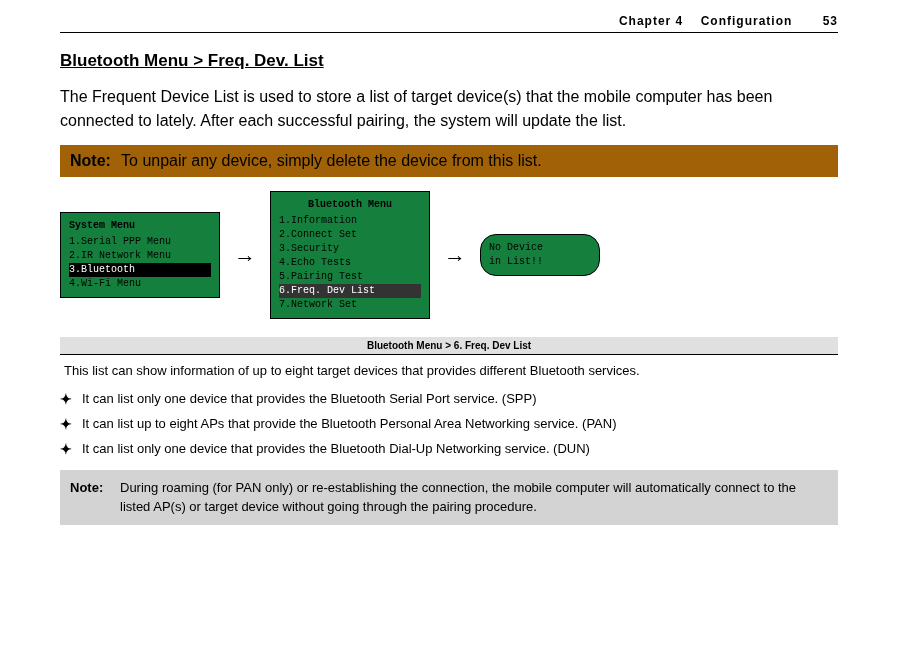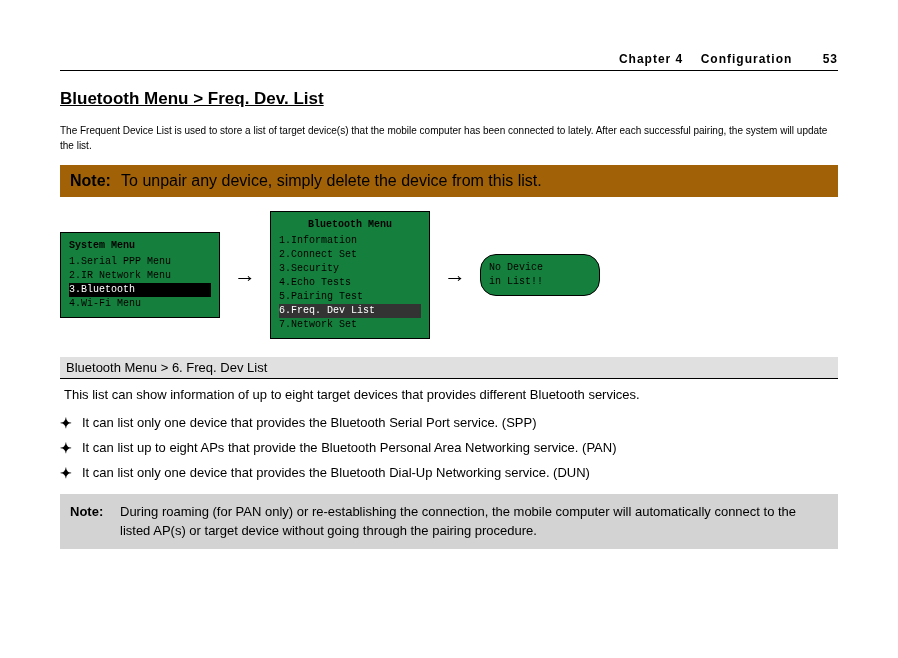--- a/index.html
+++ b/index.html
@@ -11,22 +11,21 @@
       font-size: 13px;
       background: #fff;
       color: #000;
       overflow: hidden;
     }
 
     .page-container {
       width: 898px;
       height: 592px;
       position: relative;
-      padding: 16px 60px 20px 60px;
-      margin-top: 32px;
+      padding: 10px 60px 20px 60px;
     }
 
     
     .page-header {
       display: flex;
       justify-content: flex-end;
       align-items: center;
       border-bottom: 1px solid #000;
       padding: 4px 0;
       margin-bottom: 18px;
@@ -42,21 +41,21 @@
     .section-title {
       font-size: 17px;
       font-weight: bold;
       text-decoration: underline;
       margin-bottom: 14px;
       font-family: Arial, sans-serif;
     }
 
     
     .body-text {
-      font-size: 10px;
+      font-size: 16px;
       line-height: 1.5;
       margin-bottom: 12px;
       font-family: Arial, sans-serif;
     }
 
     
     .note-box {
       background: #a16207;
       padding: 5px 10px;
       margin-bottom: 14px;
@@ -112,26 +111,27 @@
 
     .arrow {
       font-size: 22px;
       font-weight: bold;
       color: #000;
       padding: 0 4px;
     }
 
     
     .subsection-title {
-      font-size: 13px;
-      font-weight: normal;
+      font-size: 10px;
+      font-weight: bold;
       background: #e0e0e0;
       padding: 3px 6px;
       border-bottom: 1px solid #000;
       margin-bottom: 6px;
+      text-align: center;
     }
 
     .subsection-body {
       font-size: 13px;
       line-height: 1.5;
       margin-bottom: 8px;
       padding: 0 4px;
     }
 
     

